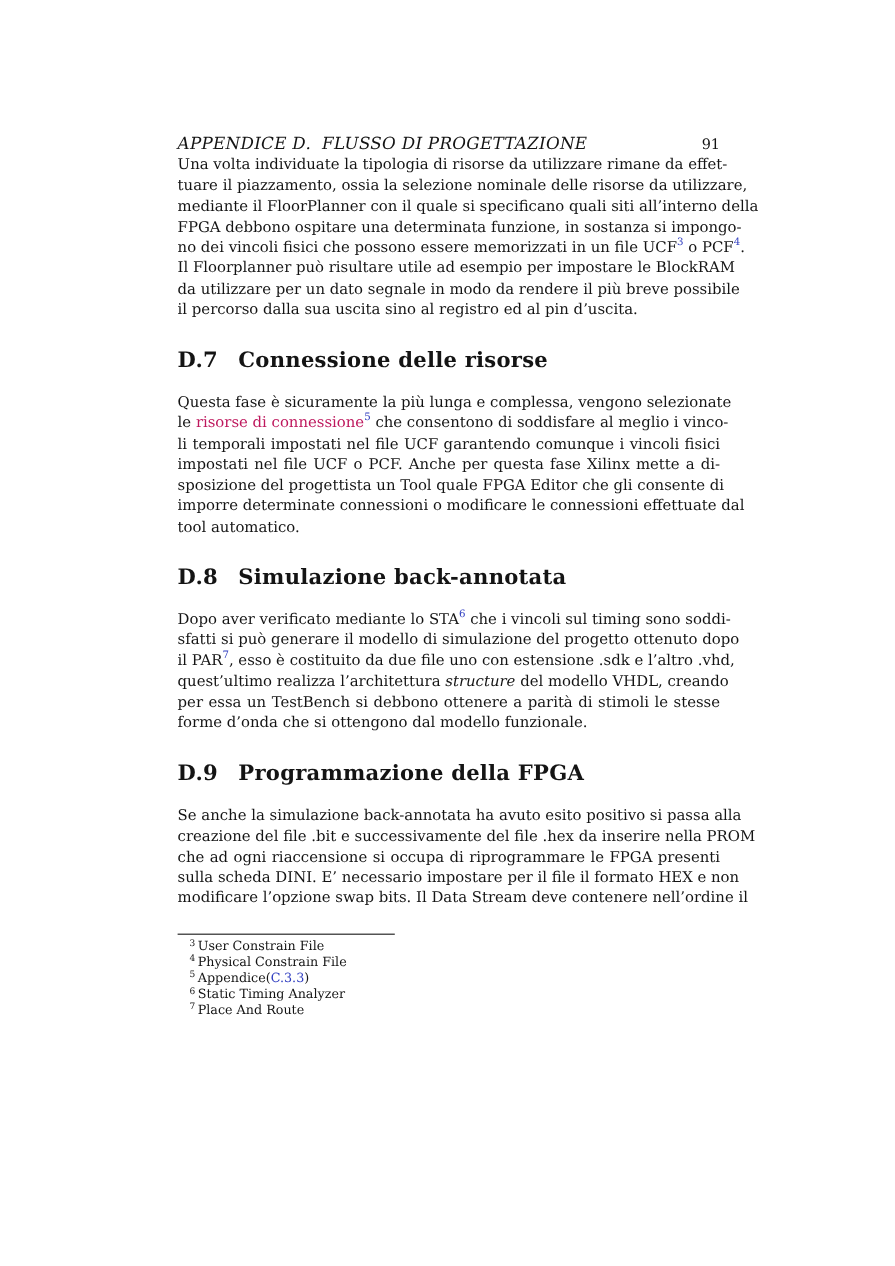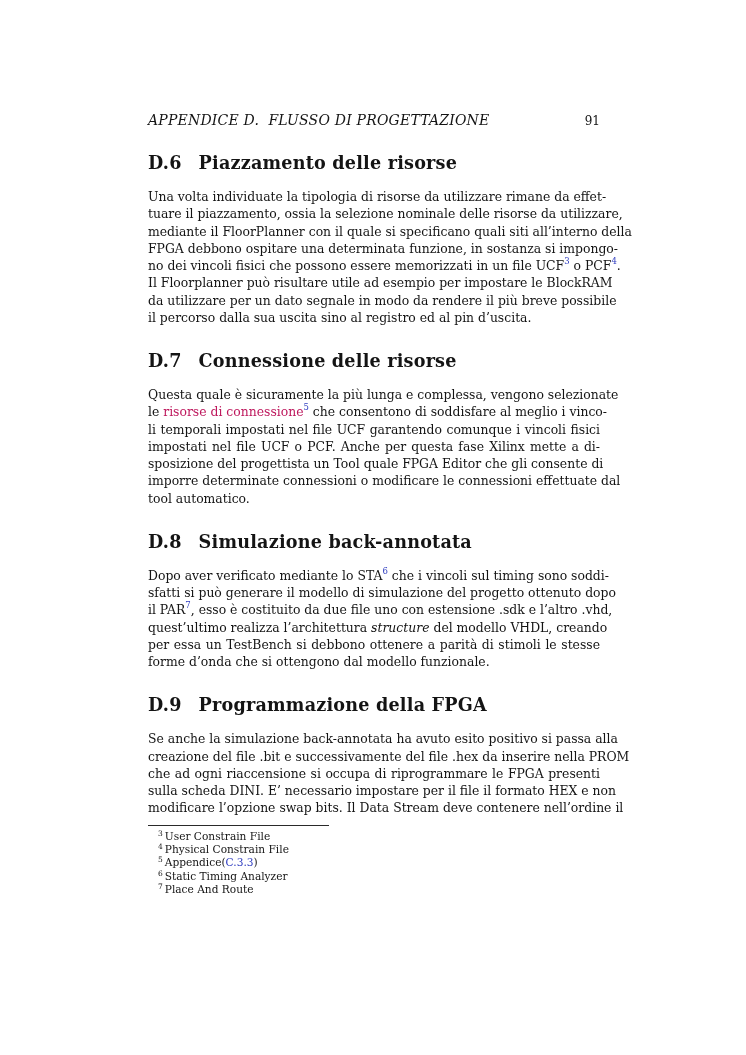--- a/index.html
+++ b/index.html
@@ -10,49 +10,48 @@
   .running-title{font-style:italic;font-size:14px;letter-spacing:.2px;white-space:pre;}
   .page-number{font-size:12px;}
   h2.section-heading{font-weight:bold;font-size:17.6px;line-height:22px;margin:0;margin-top:24px;margin-bottom:14px;letter-spacing:.2px;}
   h2 .sec-num{display:inline-block;margin-right:17px;}
   .para{width:452px;}
   .line{width:452px;line-height:17.25px;font-size:12.4px;white-space:nowrap;text-align:justify;text-align-last:justify;}
   .line.last-line{text-align-last:left;}
   .seg-i{font-style:italic;}
   .seg-link{cursor:pointer;}
   .seg-sup{font-size:8.5px;vertical-align:6px;line-height:0;cursor:pointer;}
-  .footnotes{margin-top:8px;}
+  .footnotes{margin-top:21px;}
   .footnote-rule{width:181px;border-top:1.6px solid #2a2a2a;margin-bottom:4px;}
   .footnote{font-size:10.6px;line-height:13.4px;padding-left:10px;white-space:nowrap;}
   .footnote .fn-mark{font-size:7.5px;vertical-align:4px;line-height:0;margin-right:2px;}
 </style>
 </head>
 <body>
 
 <div class="page">
   <div class="column">
     <div class="header">
       <span class="running-title">APPENDICE D.  FLUSSO DI PROGETTAZIONE</span>
       <span class="page-number">91</span>
     </div>
     <div id="sections">
-        <h2 class="section-heading"><span class="sec-num">D.6</span><span class="sec-title">Piazzamento delle risorse</span></h2>
         <div class="para">
           <div class="line"><span class="seg-t">Una volta individuate la tipologia di risorse da utilizzare rimane da effet-</span></div>
           <div class="line"><span class="seg-t">tuare il piazzamento, ossia la selezione nominale delle risorse da utilizzare,</span></div>
           <div class="line"><span class="seg-t">mediante il FloorPlanner con il quale si specificano quali siti all’interno della</span></div>
           <div class="line"><span class="seg-t">FPGA debbono ospitare una determinata funzione, in sostanza si impongo-</span></div>
           <div class="line"><span class="seg-t">no dei vincoli fisici che possono essere memorizzati in un file UCF</span><span class="seg-sup" style="color: rgb(47, 61, 192);">3</span><span class="seg-t"> o PCF</span><span class="seg-sup" style="color: rgb(47, 61, 192);">4</span><span class="seg-t">.</span></div>
           <div class="line"><span class="seg-t">Il Floorplanner può risultare utile ad esempio per impostare le BlockRAM</span></div>
           <div class="line"><span class="seg-t">da utilizzare per un dato segnale in modo da rendere il più breve possibile</span></div>
           <div class="line last-line"><span class="seg-t">il percorso dalla sua uscita sino al registro ed al pin d’uscita.</span></div>
         </div>
         <h2 class="section-heading"><span class="sec-num">D.7</span><span class="sec-title">Connessione delle risorse</span></h2>
         <div class="para">
-          <div class="line"><span class="seg-t">Questa quale è sicuramente la più lunga e complessa, vengono selezionate</span></div>
+          <div class="line"><span class="seg-t">Questa fase è sicuramente la più lunga e complessa, vengono selezionate</span></div>
           <div class="line"><span class="seg-t">le </span><span class="seg-link" style="color: #be185d;">risorse di connessione</span><span class="seg-sup" style="color: rgb(47, 61, 192);">5</span><span class="seg-t"> che consentono di soddisfare al meglio i vinco-</span></div>
           <div class="line"><span class="seg-t">li temporali impostati nel file UCF garantendo comunque i vincoli fisici</span></div>
           <div class="line"><span class="seg-t">impostati nel file UCF o PCF. Anche per questa fase Xilinx mette a di-</span></div>
           <div class="line"><span class="seg-t">sposizione del progettista un Tool quale FPGA Editor che gli consente di</span></div>
           <div class="line"><span class="seg-t">imporre determinate connessioni o modificare le connessioni effettuate dal</span></div>
           <div class="line last-line"><span class="seg-t">tool automatico.</span></div>
         </div>
         <h2 class="section-heading"><span class="sec-num">D.8</span><span class="sec-title">Simulazione back-annotata</span></h2>
         <div class="para">
           <div class="line"><span class="seg-t">Dopo aver verificato mediante lo STA</span><span class="seg-sup" style="color: rgb(47, 61, 192);">6</span><span class="seg-t"> che i vincoli sul timing sono soddi-</span></div>

